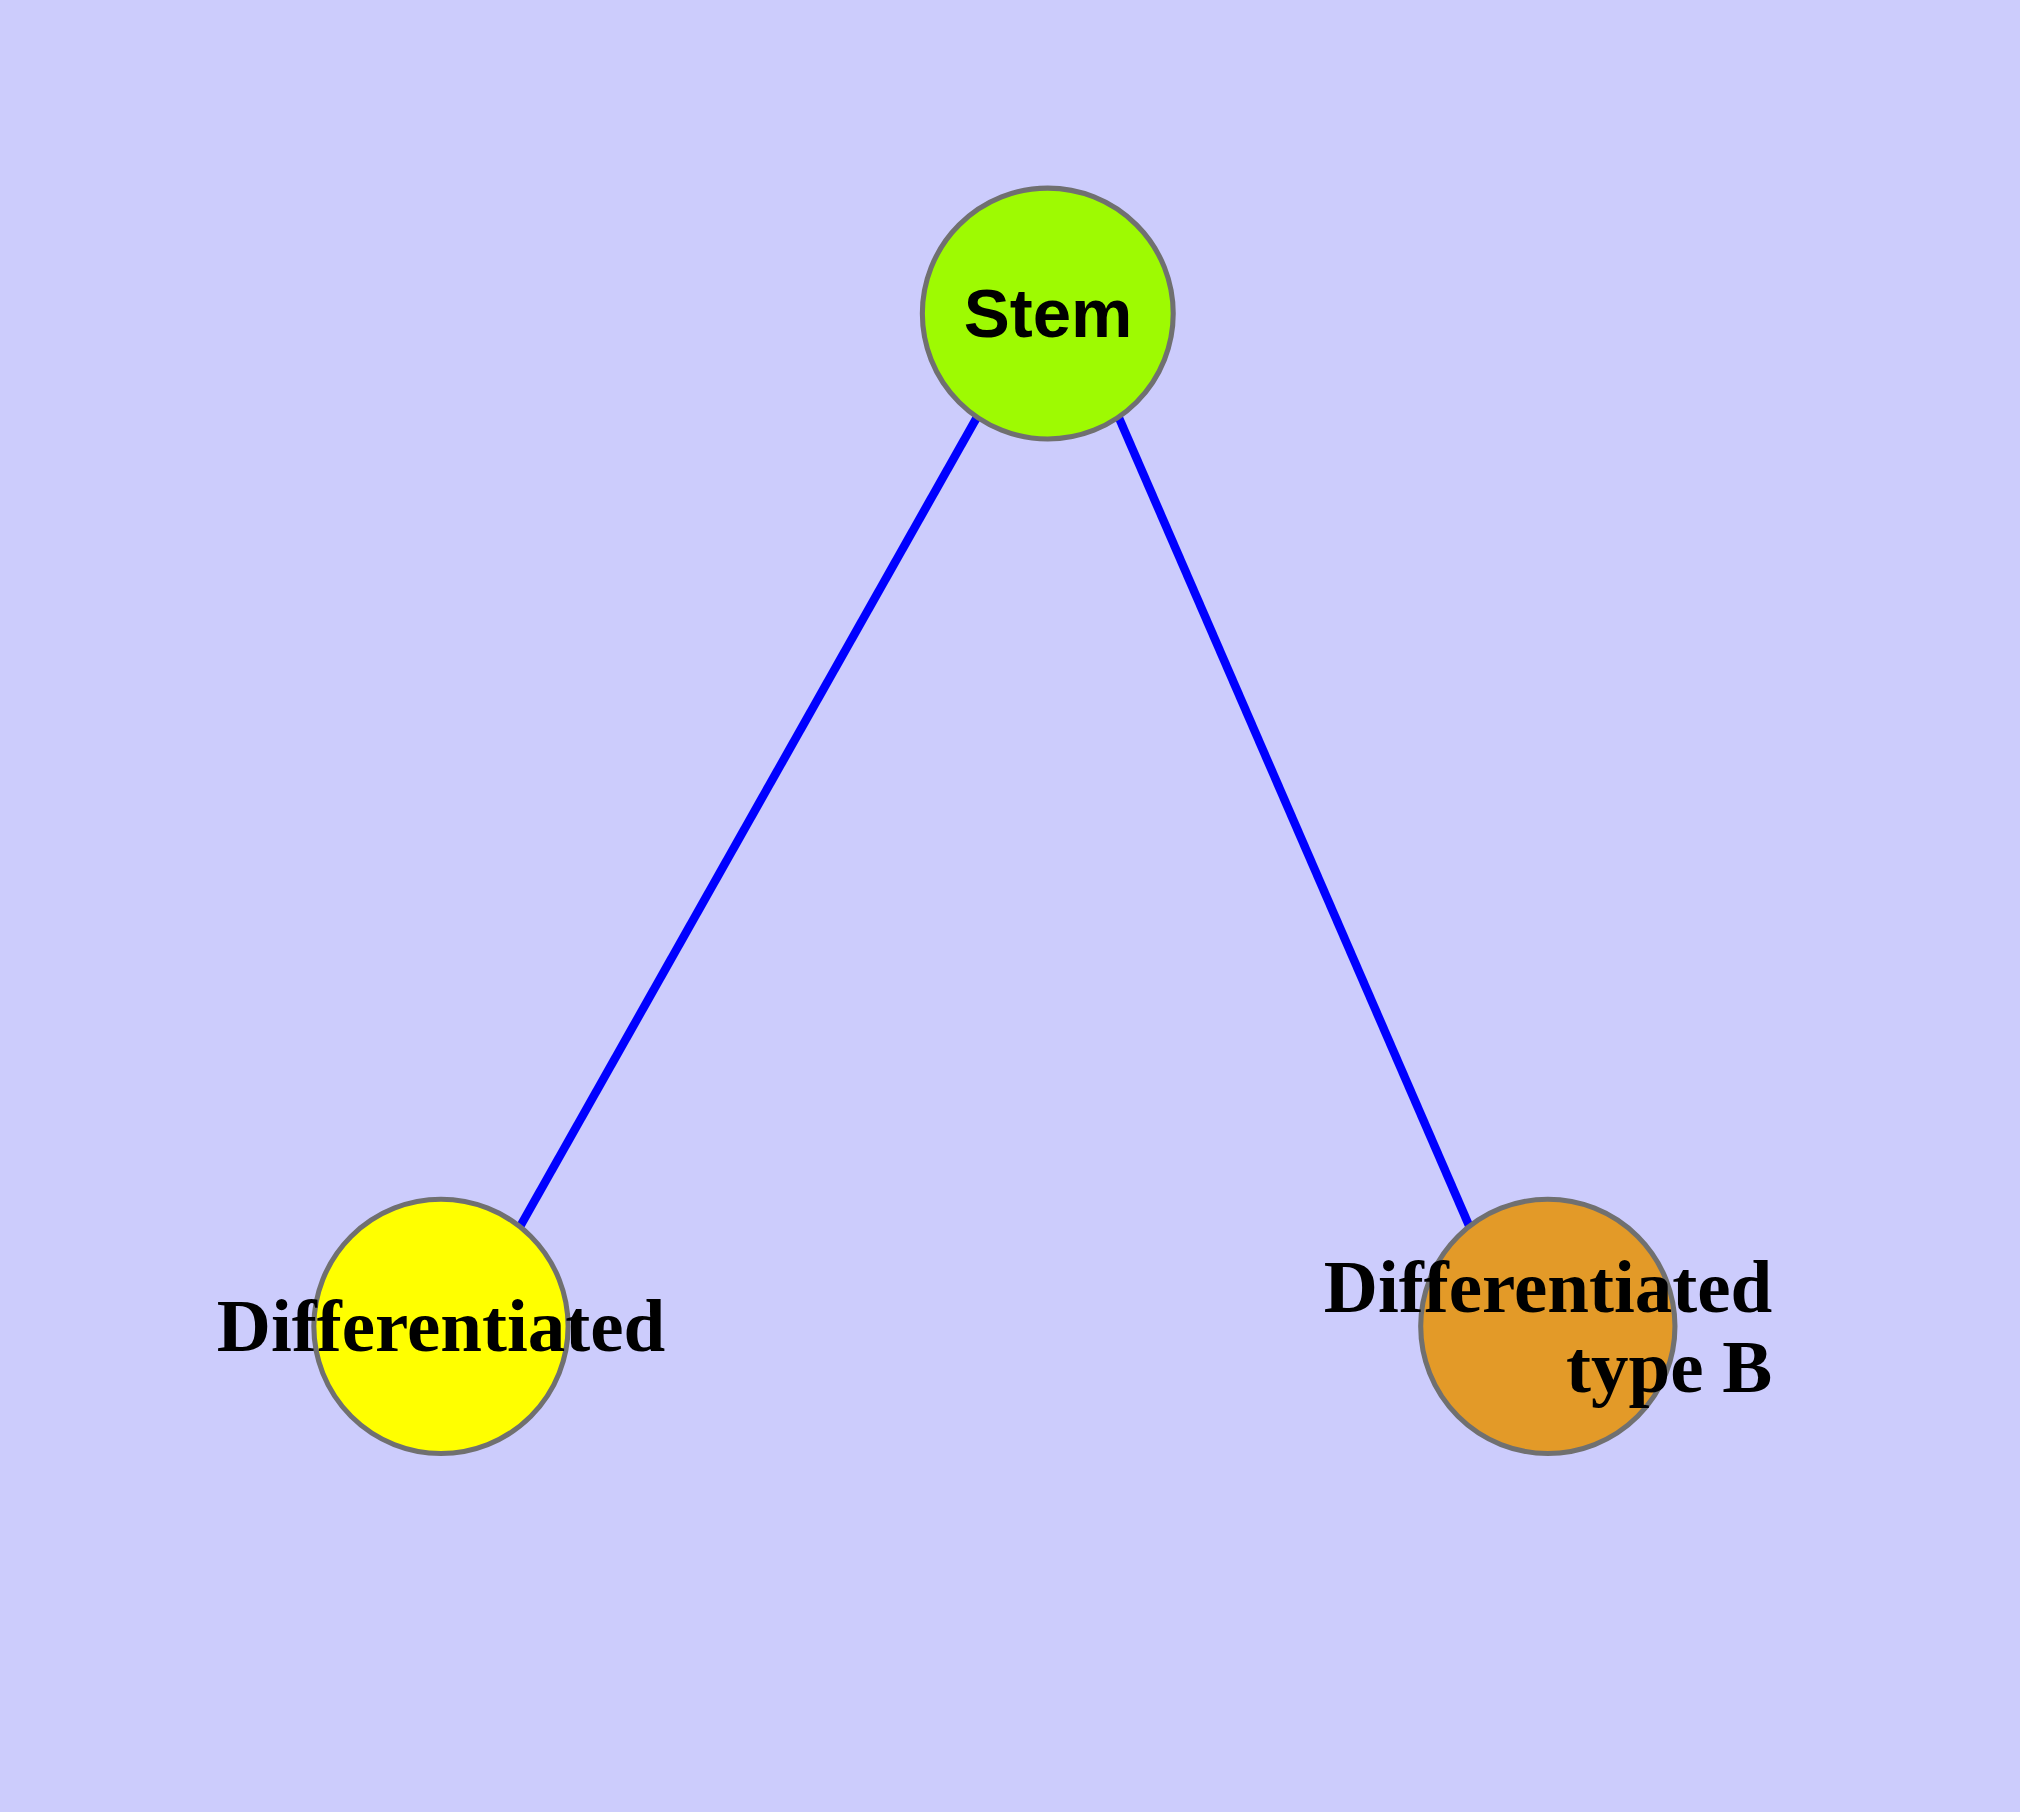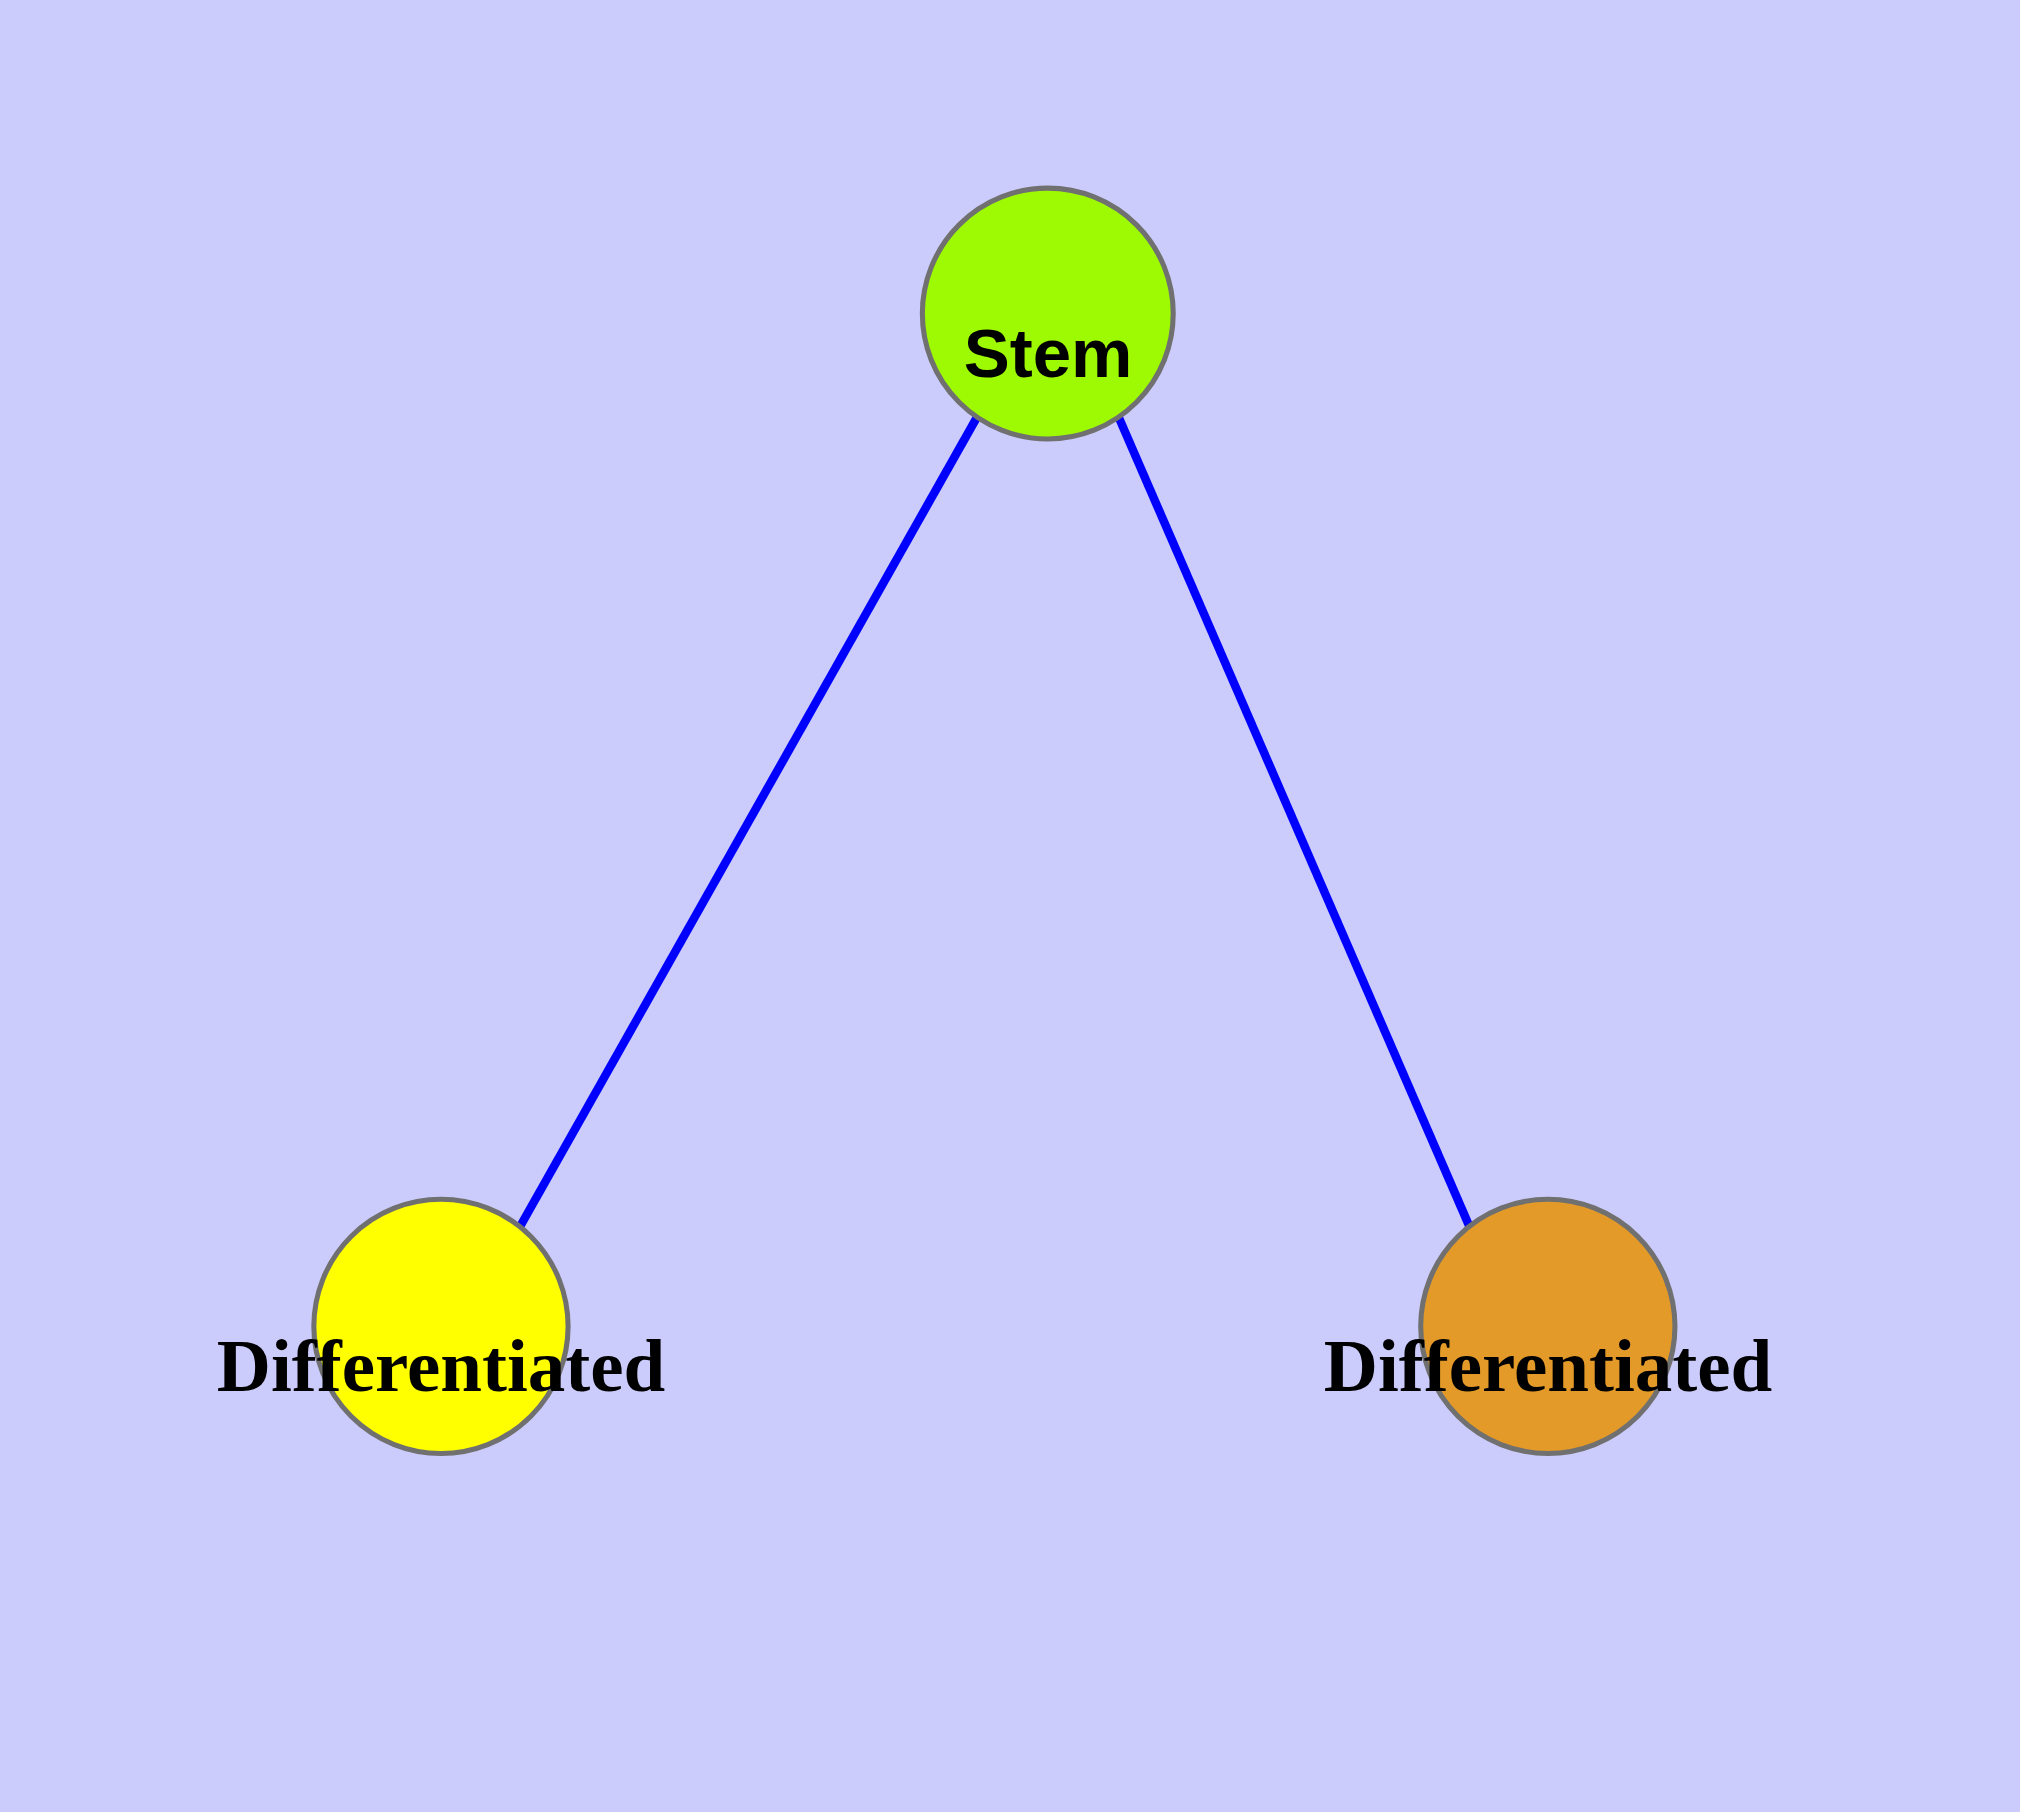--- a/index.html
+++ b/index.html
@@ -27,21 +27,20 @@
   .node-label {
     position: absolute;
     text-align: right;
     font-family: "Liberation Sans", "DejaVu Sans", sans-serif;
     font-weight: bold;
     color: #000000;
     white-space: nowrap;
     line-height: 1.06;
     pointer-events: none;
     transform: translate(-50%, -50%);
-    margin-top: 40px;
   }
   .node-label.stem {
     font-size: 69px;
   }
   .node-label.leaf {
     font-size: 75px;
     font-family: Liberation Serif, serif;
   }
   .label-line {
     display: block;
@@ -68,16 +67,17 @@
   <div class="node-label stem" id="label-stem" style="left: 1048px; top: 314px; font-size: 69px;">
     <span class="label-line">Stem</span>
   </div>
 
   <div class="node-label leaf" id="label-diff-a" style="left: 441px; top: 1326px; font-size: 75px;">
     <span class="label-line">Differentiated</span>
   </div>
 
   <div class="node-label leaf" id="label-diff-b" style="left: 1548px; top: 1326px; font-size: 75px;">
     <span class="label-line">Differentiated</span>
+    <span class="label-line">type B</span>
   </div>
 
 </div>
 
 
 </body></html>

